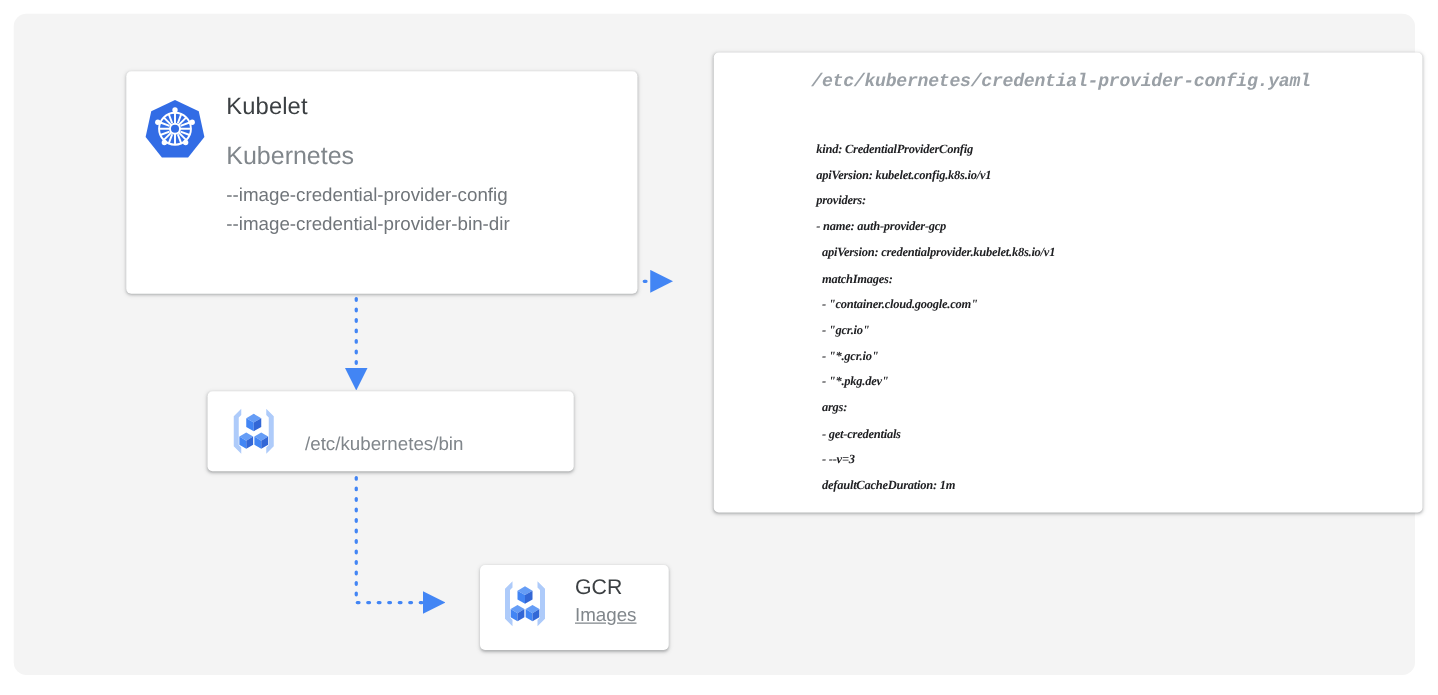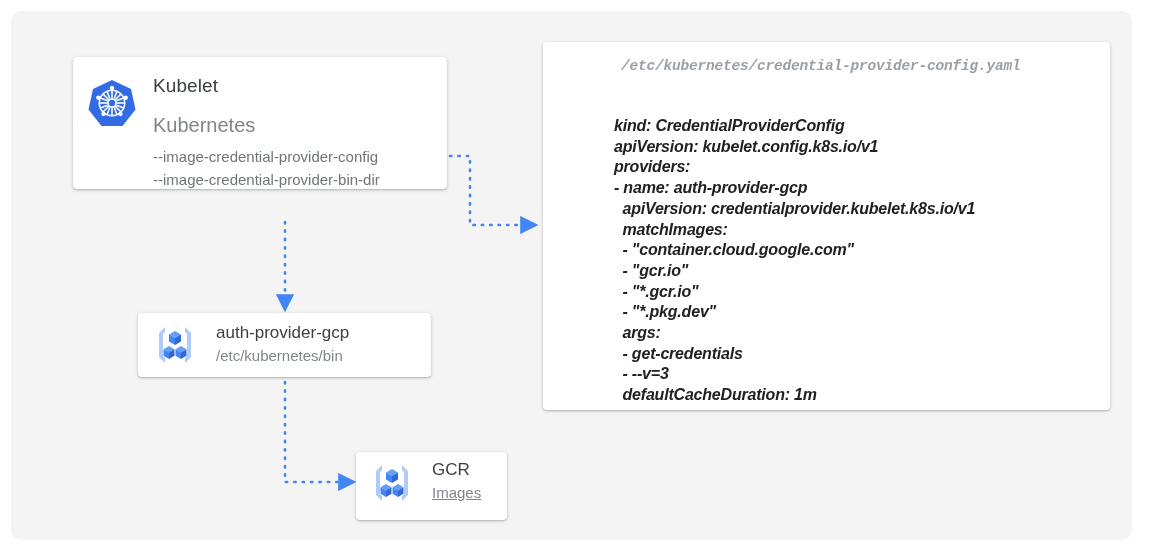--- a/index.html
+++ b/index.html
@@ -31,28 +31,30 @@
     background: #f4f4f4;
     border-radius: 10px;
   }
 
   
   .card {
     position: absolute;
     background: #ffffff;
     border-radius: 4px;
     box-shadow: 0 1px 2px rgba(60,64,67,0.28), 0 1px 4px rgba(60,64,67,0.14);
+    margin-left: 28px;
   }
 
   
   #kubelet-card {
     left: 73px;
     top: 57px;
     width: 374px;
-    height: 132px;
+    height: 178px;
+    padding-left: 35px;
   }
   #kubelet-icon {
     position: absolute;
     left: 14px;
     top: 21px;
     width: 50px;
     height: 50px;
   }
   #kubelet-title {
     position: absolute;
@@ -158,26 +160,26 @@
     font-family: "Liberation Mono", "DejaVu Sans Mono", monospace;
     font-style: italic;
     font-weight: bold;
     font-size: 14.5px;
     color: #9aa0a6;
     white-space: pre;
     letter-spacing: -0.2px;
   }
   #yaml-body {
     position: absolute;
-    left: 71px;
+    left: 82px;
     top: 58px;
-    font-family: Liberation Sans, sans-serif;
+    font-family: Liberation Serif, serif;
     font-style: italic;
     font-weight: bold;
-    font-size: 16px;
+    font-size: 10px;
     line-height: 20.7px;
     color: #202124;
     white-space: pre;
     letter-spacing: -0.2px;
   }
 
   
   #connectors {
     position: absolute;
     left: 0;
@@ -266,21 +268,20 @@
         <path d="M27 58.5 L38 65 L38 78 L27 71.5 Z" fill="#4285f4"></path>
         <path d="M49 58.5 L49 71.5 L38 78 L38 65 Z" fill="#3367d6"></path>
       </g>
 
       <g>
         <path d="M62 52 L73 58.5 L62 65 L51 58.5 Z" fill="#669df6"></path>
         <path d="M51 58.5 L62 65 L62 78 L51 71.5 Z" fill="#4285f4"></path>
         <path d="M73 58.5 L73 71.5 L62 78 L62 65 Z" fill="#3367d6"></path>
       </g>
     </svg>
-    <div id="auth-title">auth-provider-gcp</div>
     <div id="auth-sub">/etc/kubernetes/bin</div>
   </div>
 
   <div class="card" id="gcr-card">
     <svg id="gcr-icon" viewBox="0 0 100 100" xmlns="http://www.w3.org/2000/svg">
       <path d="M30 14 L18 26 L18 74 L30 86 L30 76 L26 72 L26 28 L30 24 Z" fill="#aecbfa"></path>
       <path d="M70 14 L82 26 L82 74 L70 86 L70 76 L74 72 L74 28 L70 24 Z" fill="#aecbfa"></path>
       <g>
         <path d="M50 22 L62 29 L50 36 L38 29 Z" fill="#669df6"></path>
         <path d="M38 29 L50 36 L50 50 L38 43 Z" fill="#4285f4"></path>

